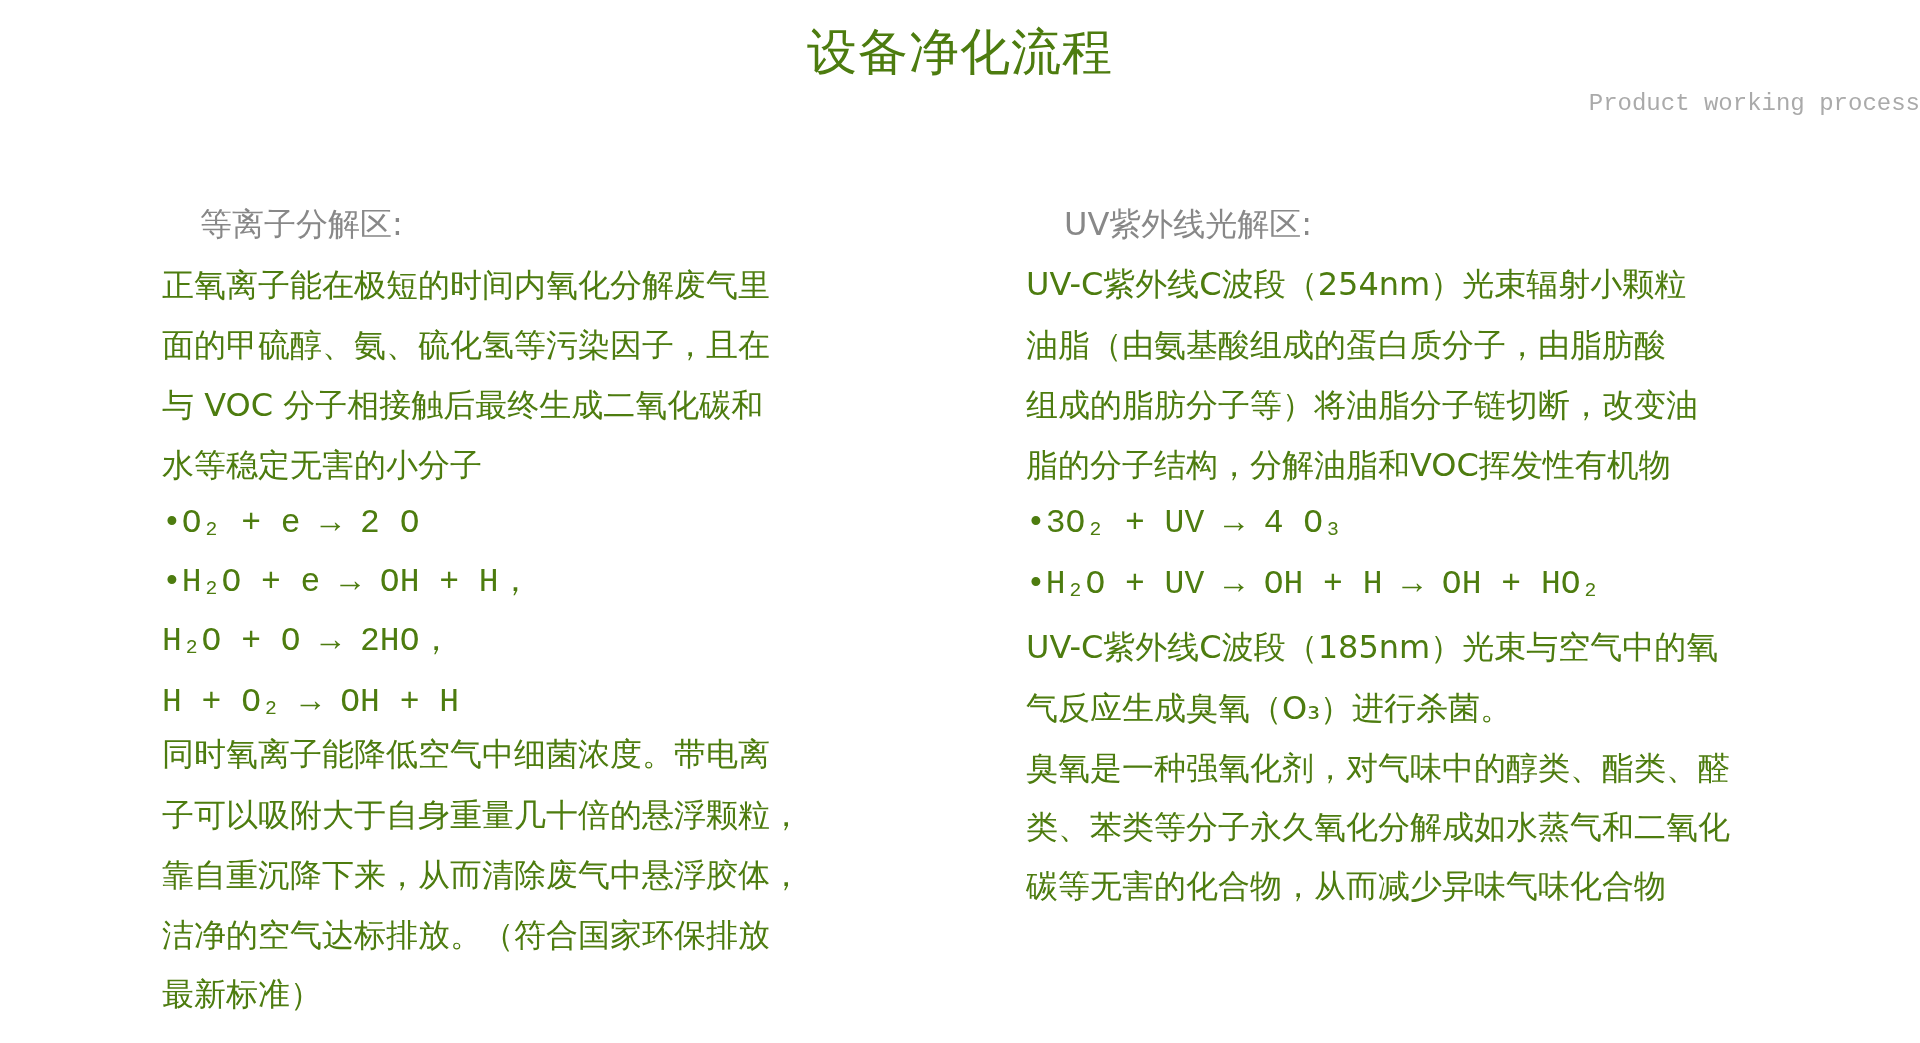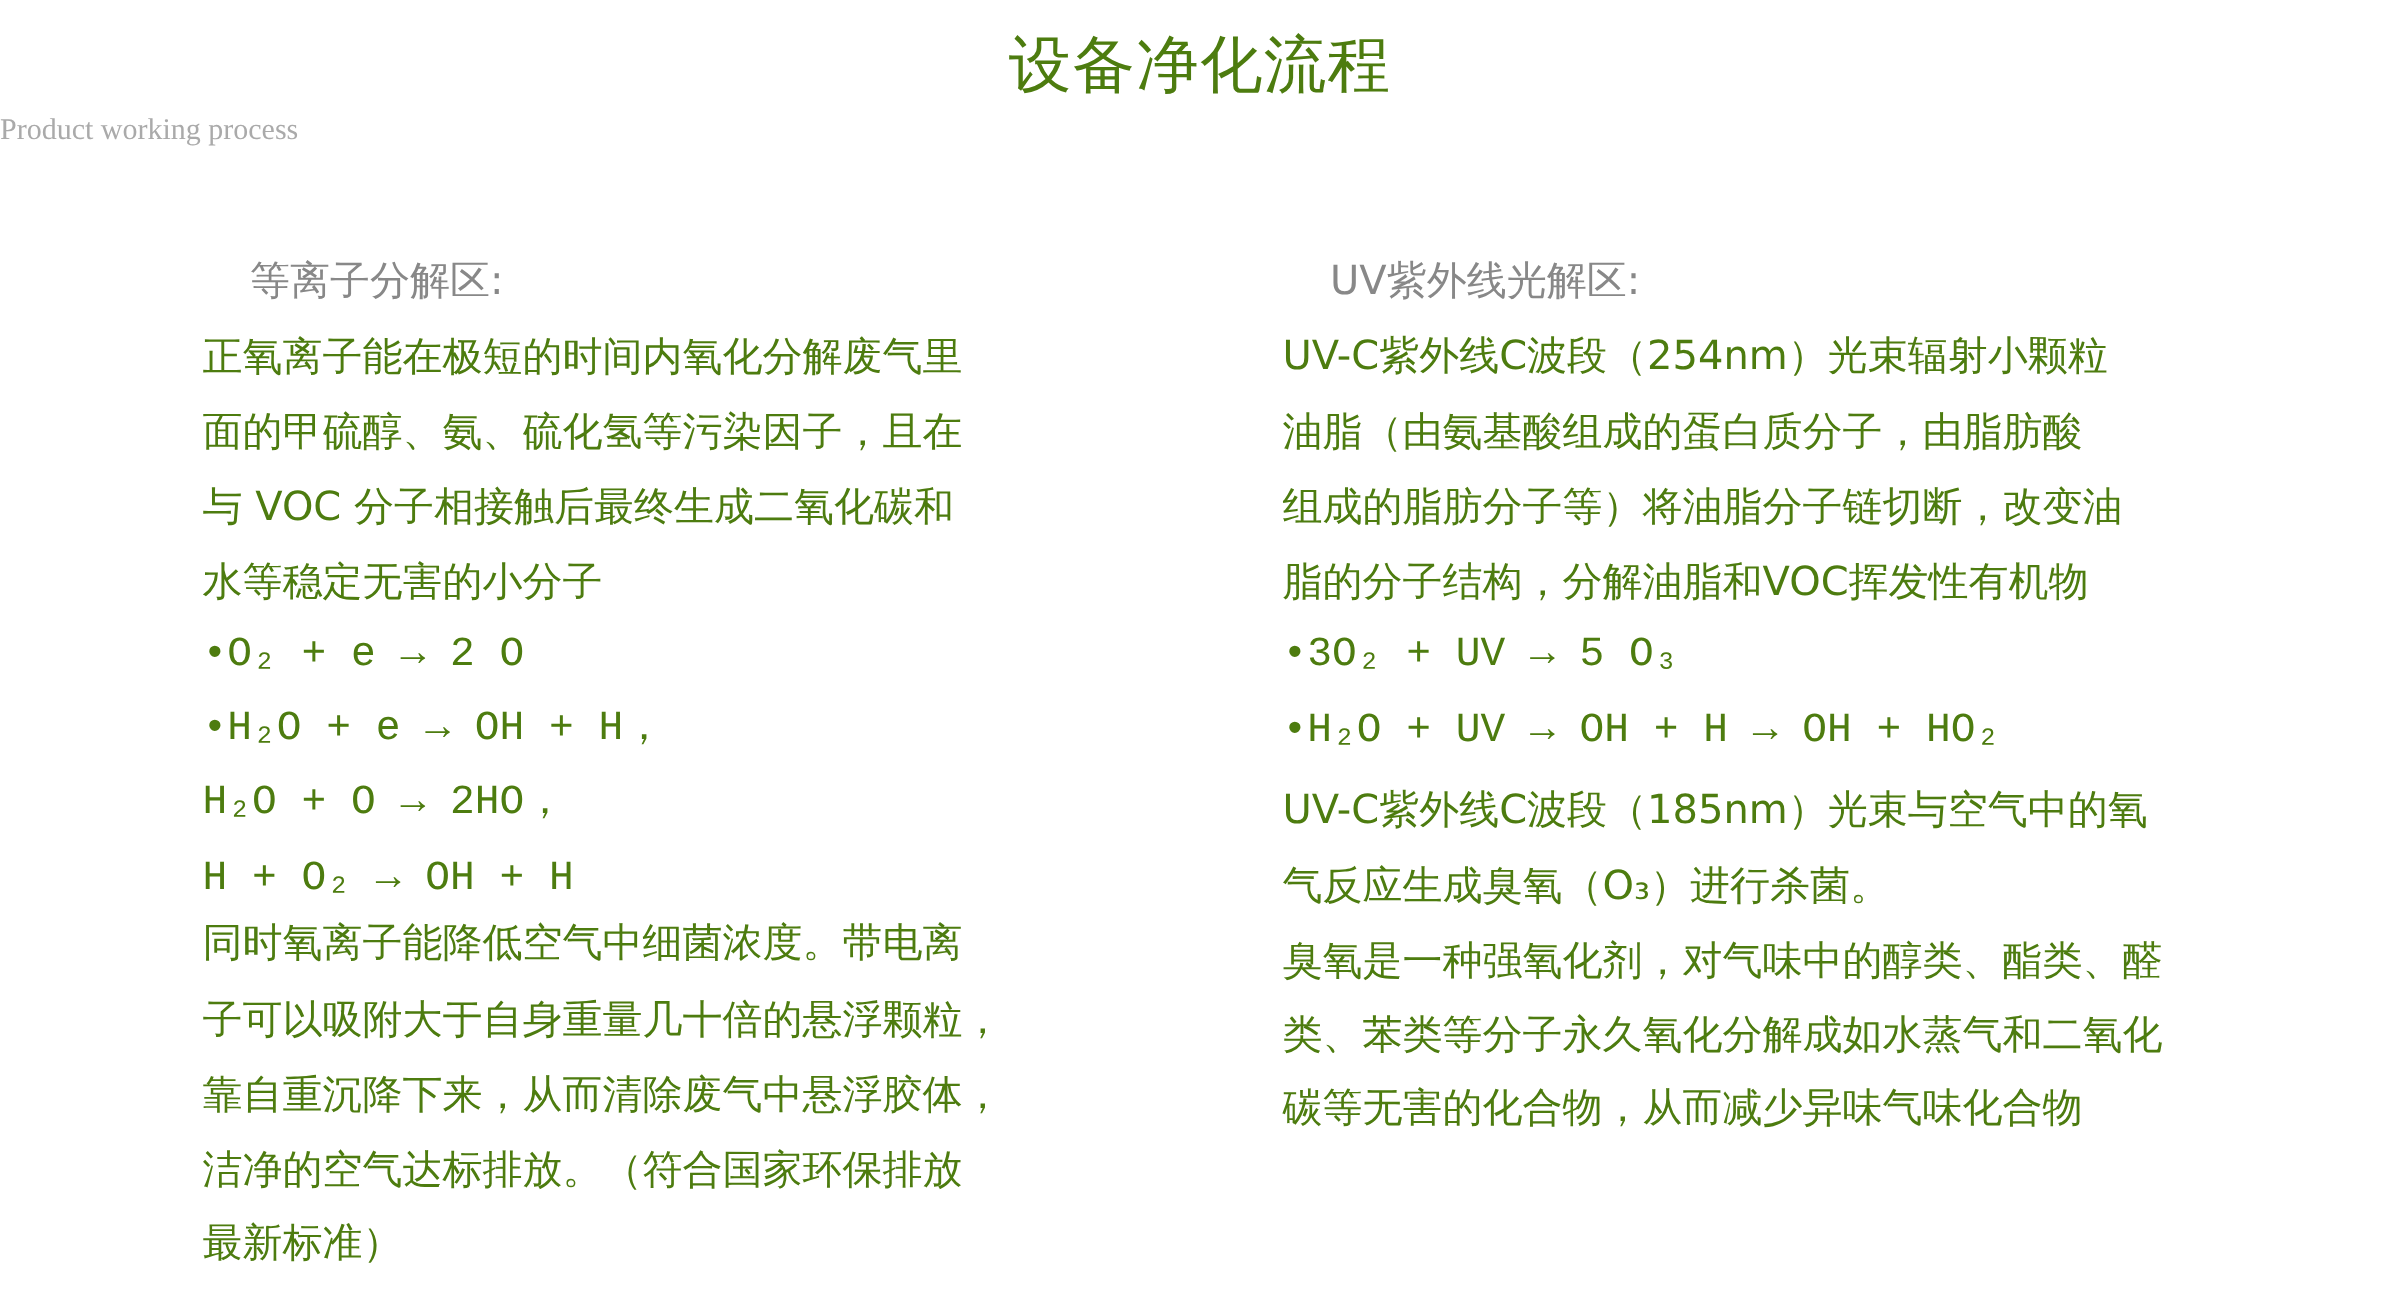--- a/index.html
+++ b/index.html
@@ -33,22 +33,22 @@
       letter-spacing: 1px;
     }
     .subtitle {
       position: absolute;
       left: 0;
       width: 1920px;
       top: 88px;
       font-size: 24px;
       line-height: 32px;
       color: #aaaaaa;
-      text-align: left;
-      font-family: Liberation Serif, serif;
+      text-align: right;
+      font-family: Liberation Mono, monospace;
     }
     .column {
       position: absolute;
       top: 0;
     }
     .col-left { left: 162px; width: 720px; }
     .col-right { left: 1026px; width: 800px; }
     .line {
       position: absolute;
       left: 0;
@@ -93,20 +93,20 @@
   <div class="line" style="top:935px">洁净的空气达标排放。（符合国家环保排放</div>
   <div class="line" style="top:994px">最新标准）</div>
 </div>
 
 <div class="column col-right">
   <div class="line section-heading" style="top:224px">UV紫外线光解区:</div>
   <div class="line" style="top:284px">UV-C紫外线C波段（254nm）光束辐射小颗粒</div>
   <div class="line" style="top:345px">油脂（由氨基酸组成的蛋白质分子，由脂肪酸</div>
   <div class="line" style="top:405px">组成的脂肪分子等）将油脂分子链切断，改变油</div>
   <div class="line" style="top:465px">脂的分子结构，分解油脂和VOC挥发性有机物</div>
-  <div class="line formula" style="top:524px">•3O₂ + UV → 5 O₃</div>
+  <div class="line formula" style="top:524px">•3O₂ + UV → 4 O₃</div>
   <div class="line formula" style="top:585px">•H₂O + UV → OH + H → OH + HO₂</div>
   <div class="line" style="top:647px">UV-C紫外线C波段（185nm）光束与空气中的氧</div>
   <div class="line" style="top:708px">气反应生成臭氧（O₃）进行杀菌。</div>
   <div class="line" style="top:768px">臭氧是一种强氧化剂，对气味中的醇类、酯类、醛</div>
   <div class="line" style="top:827px">类、苯类等分子永久氧化分解成如水蒸气和二氧化</div>
   <div class="line" style="top:886px">碳等无害的化合物，从而减少异味气味化合物</div>
 </div>
 
 </body></html>

